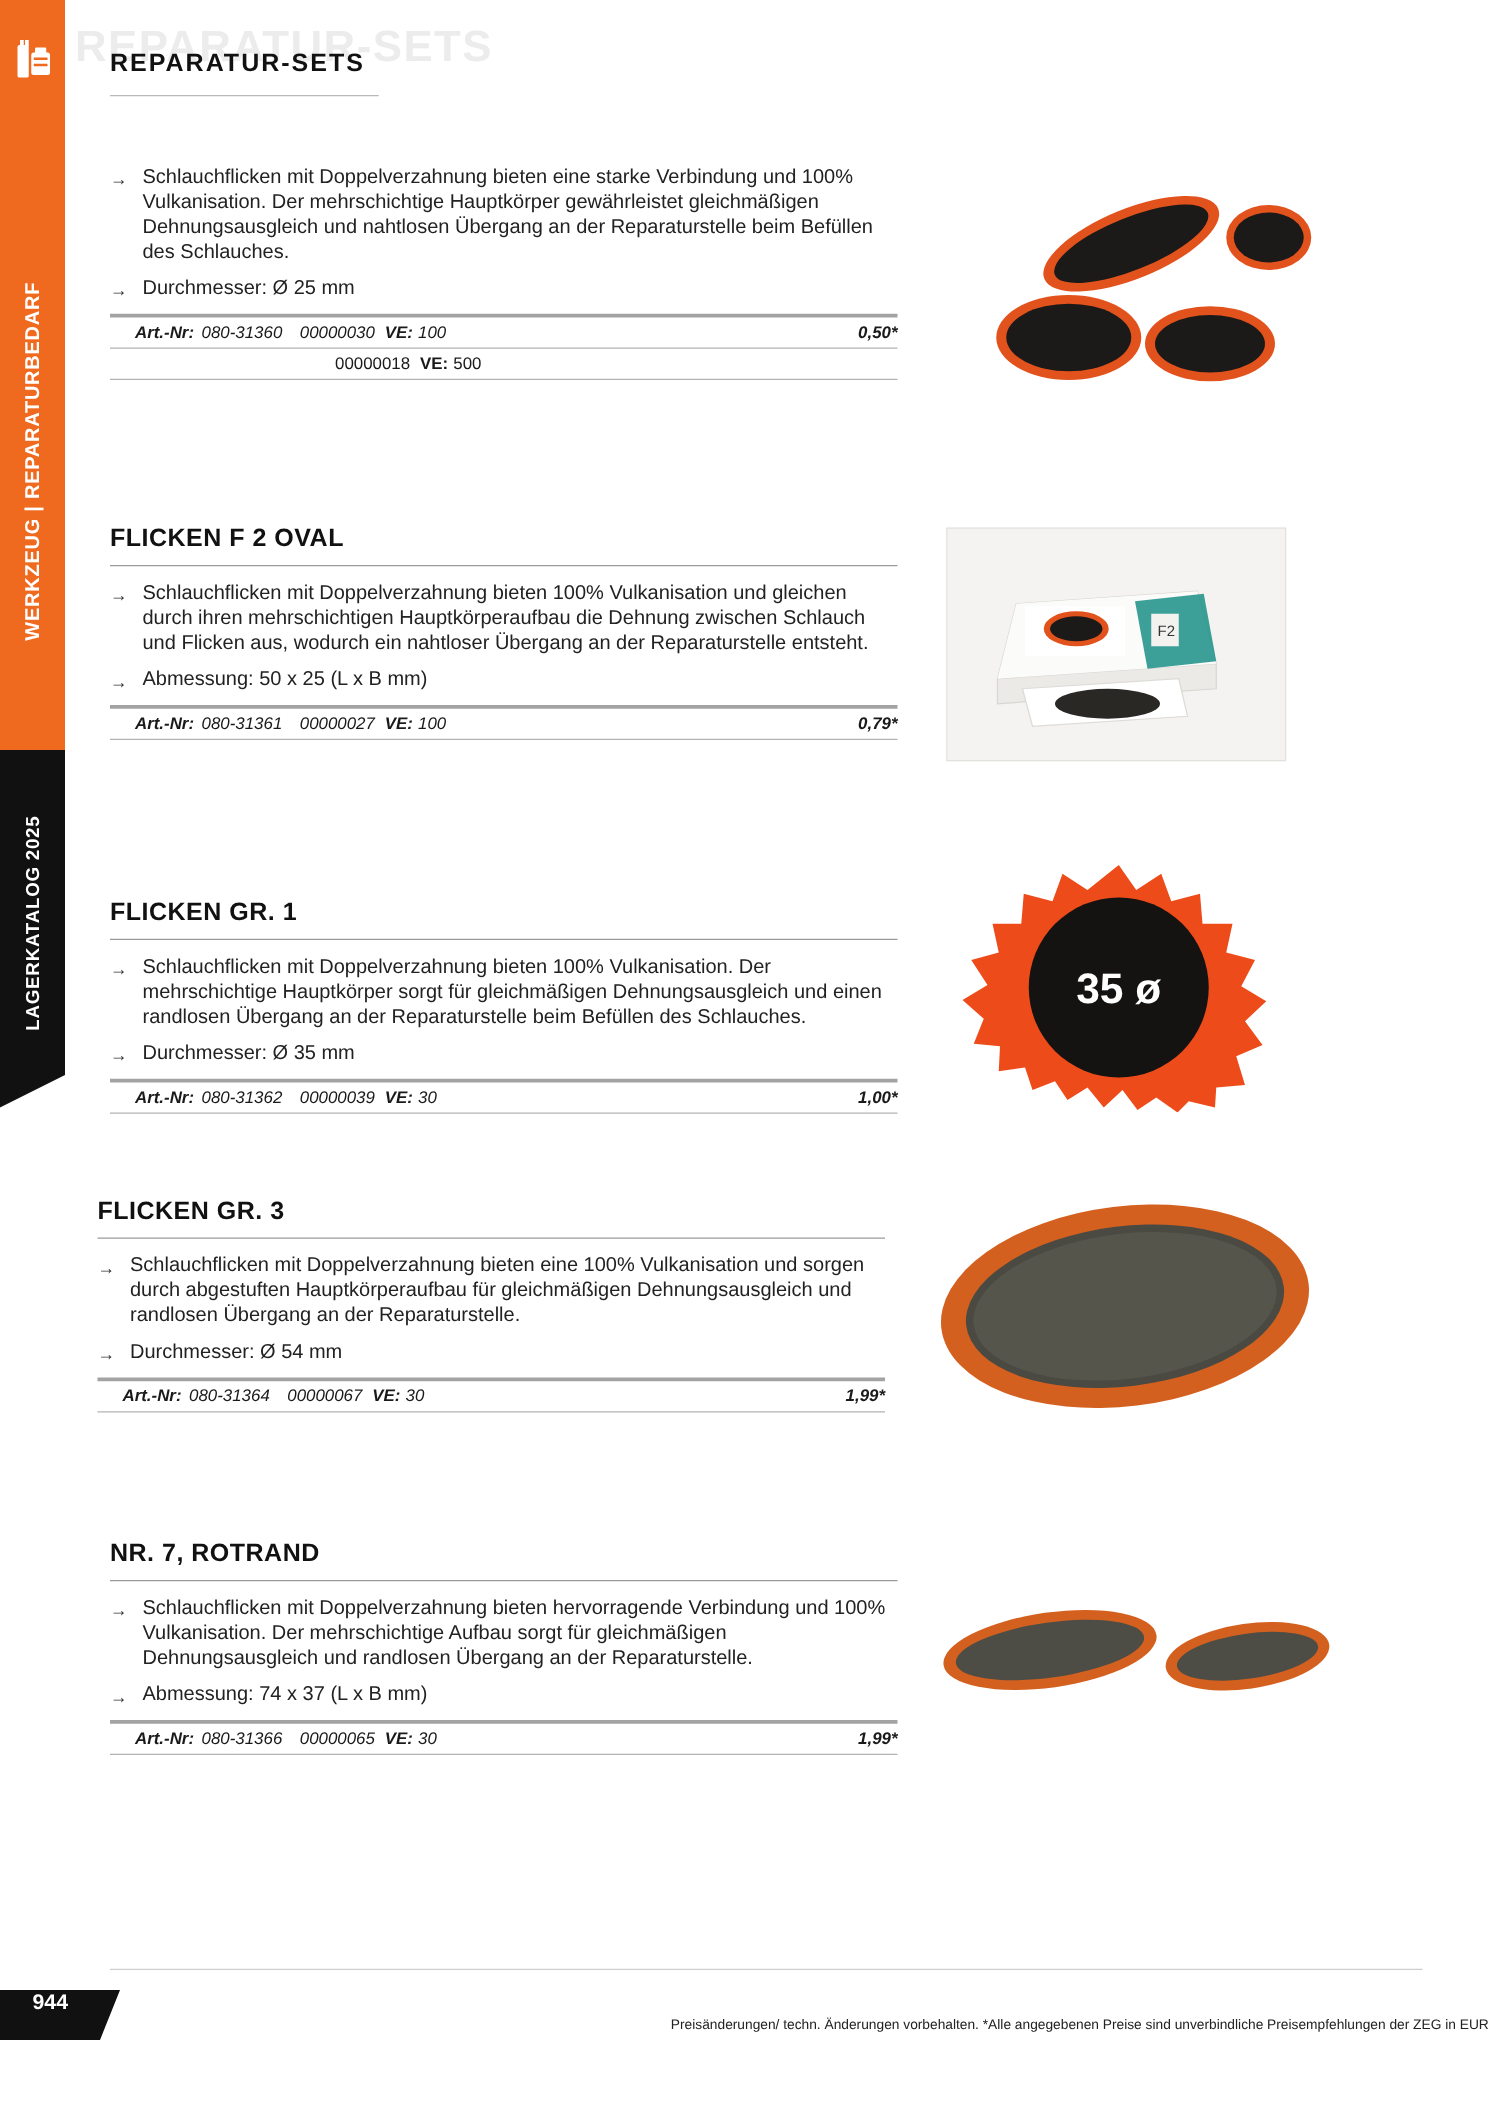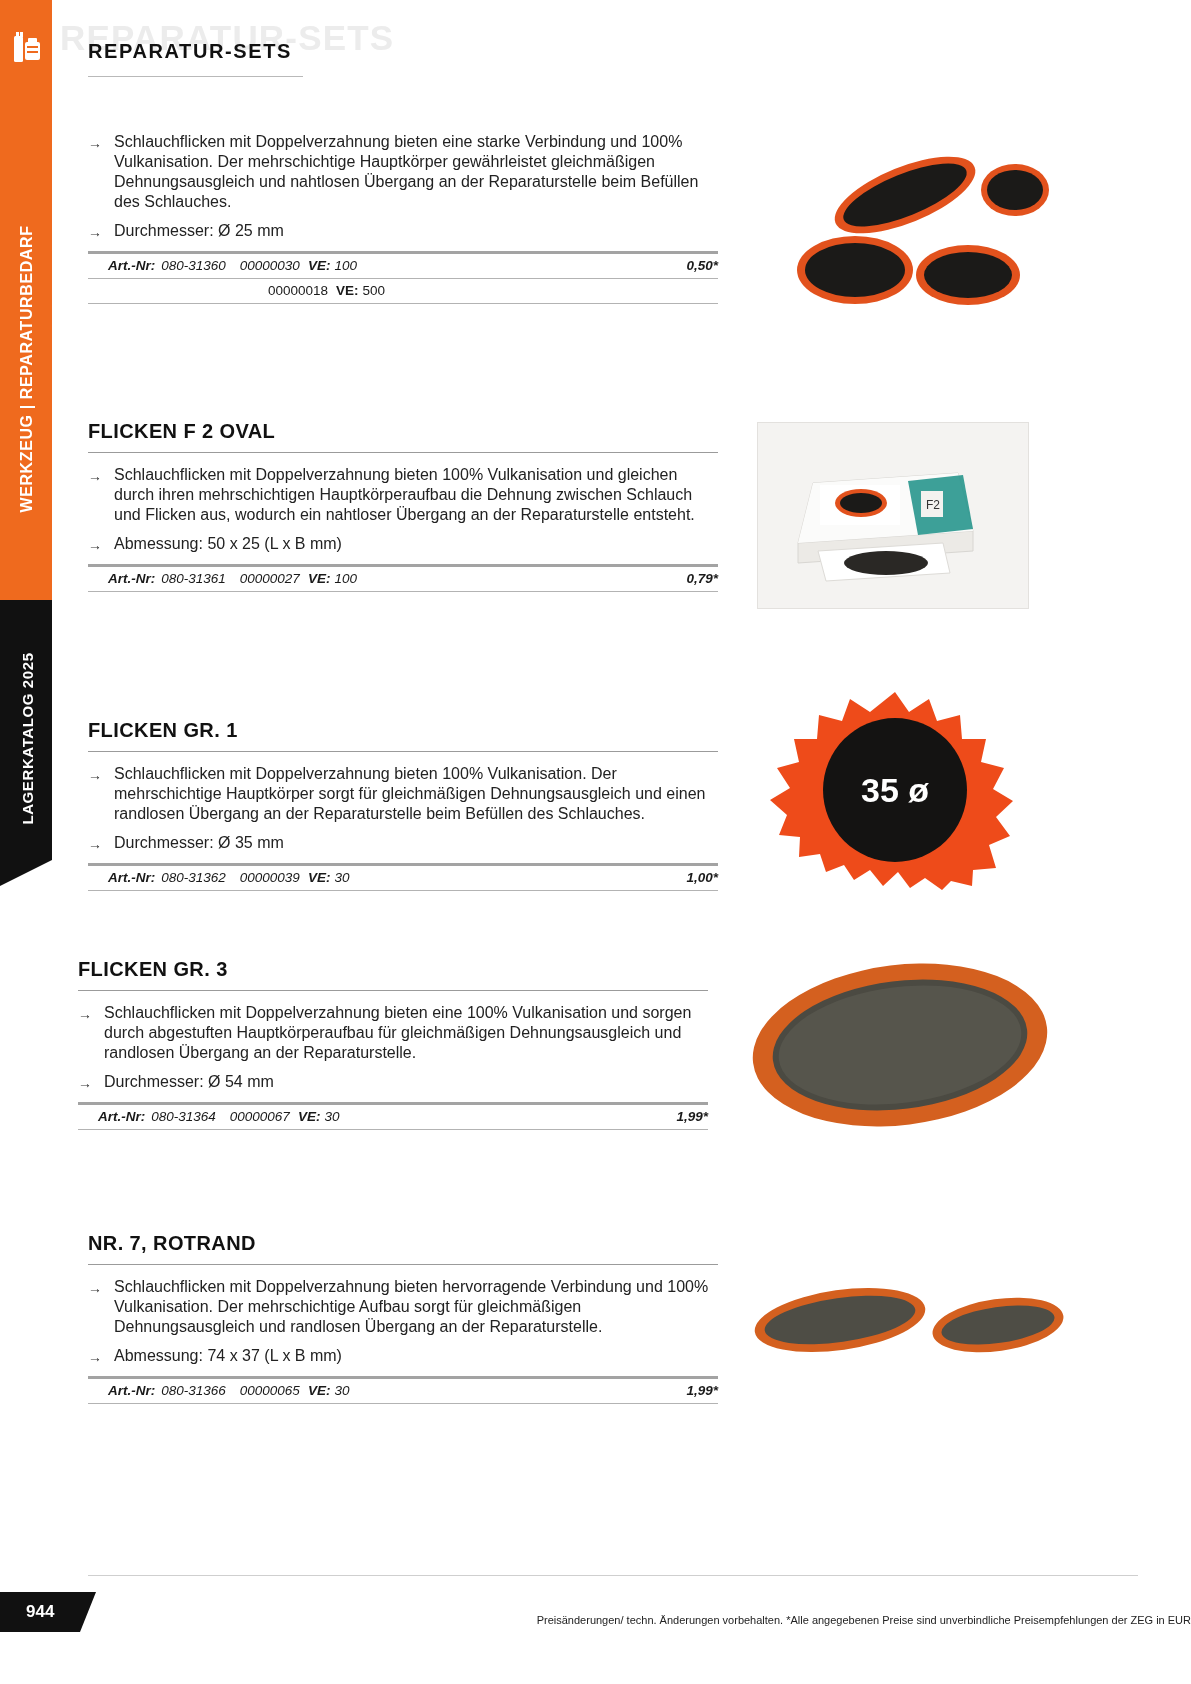--- a/index.html
+++ b/index.html
@@ -89,21 +89,21 @@
     position: absolute;
     left: 0;
     bottom: 52px;
     width: 80px;
     height: 40px;
     background: #111111;
     color: #ffffff;
     font-size: 17px;
     font-weight: bold;
     display: flex;
-    align-items: center;
+    align-items: flex-start;
     padding-left: 26px;
     box-sizing: border-box;
   }
   .page-tab::after {
     content: "";
     position: absolute;
     right: -16px;
     top: 0;
     width: 0;
     height: 0;

